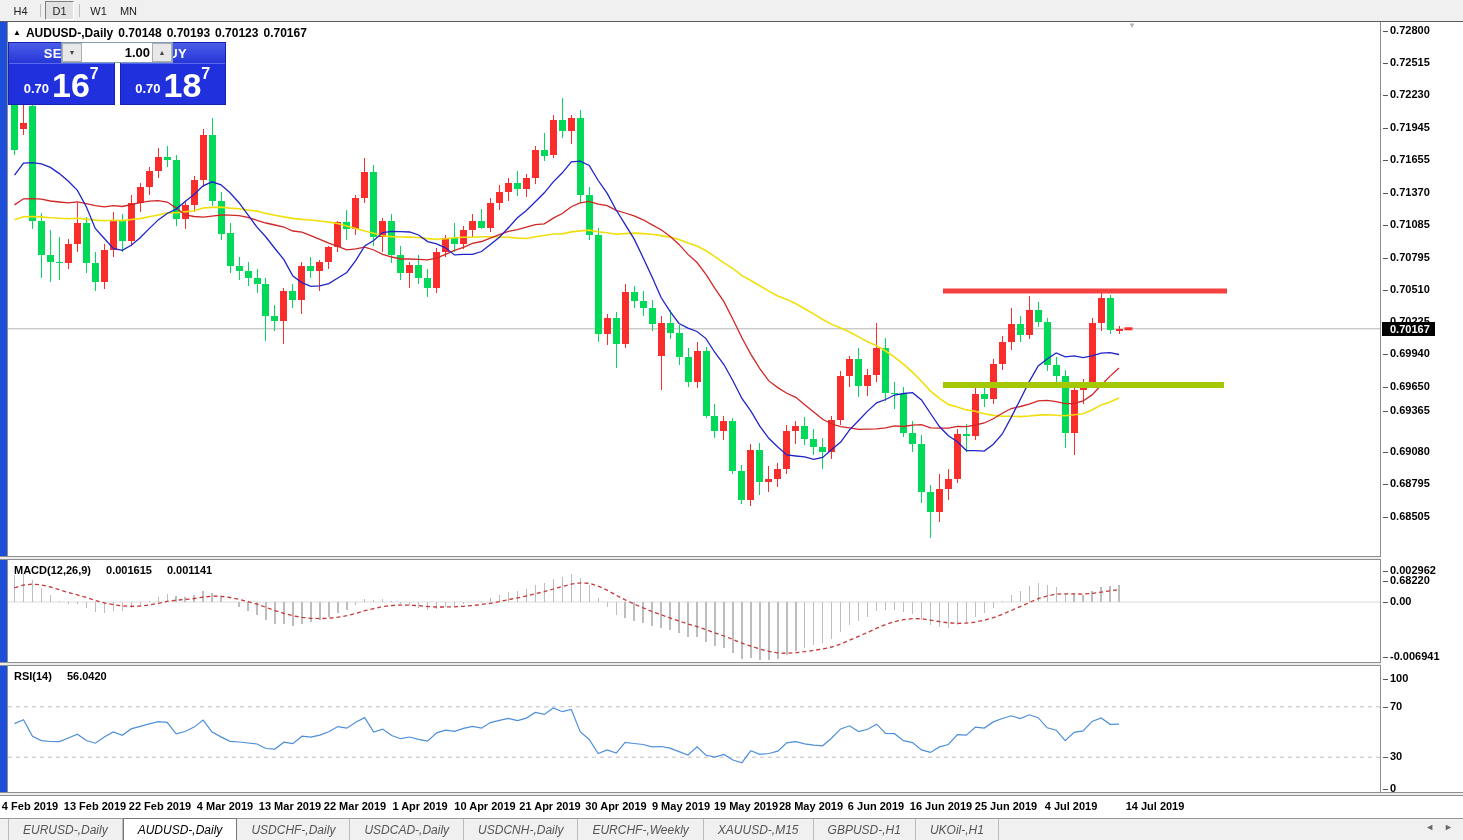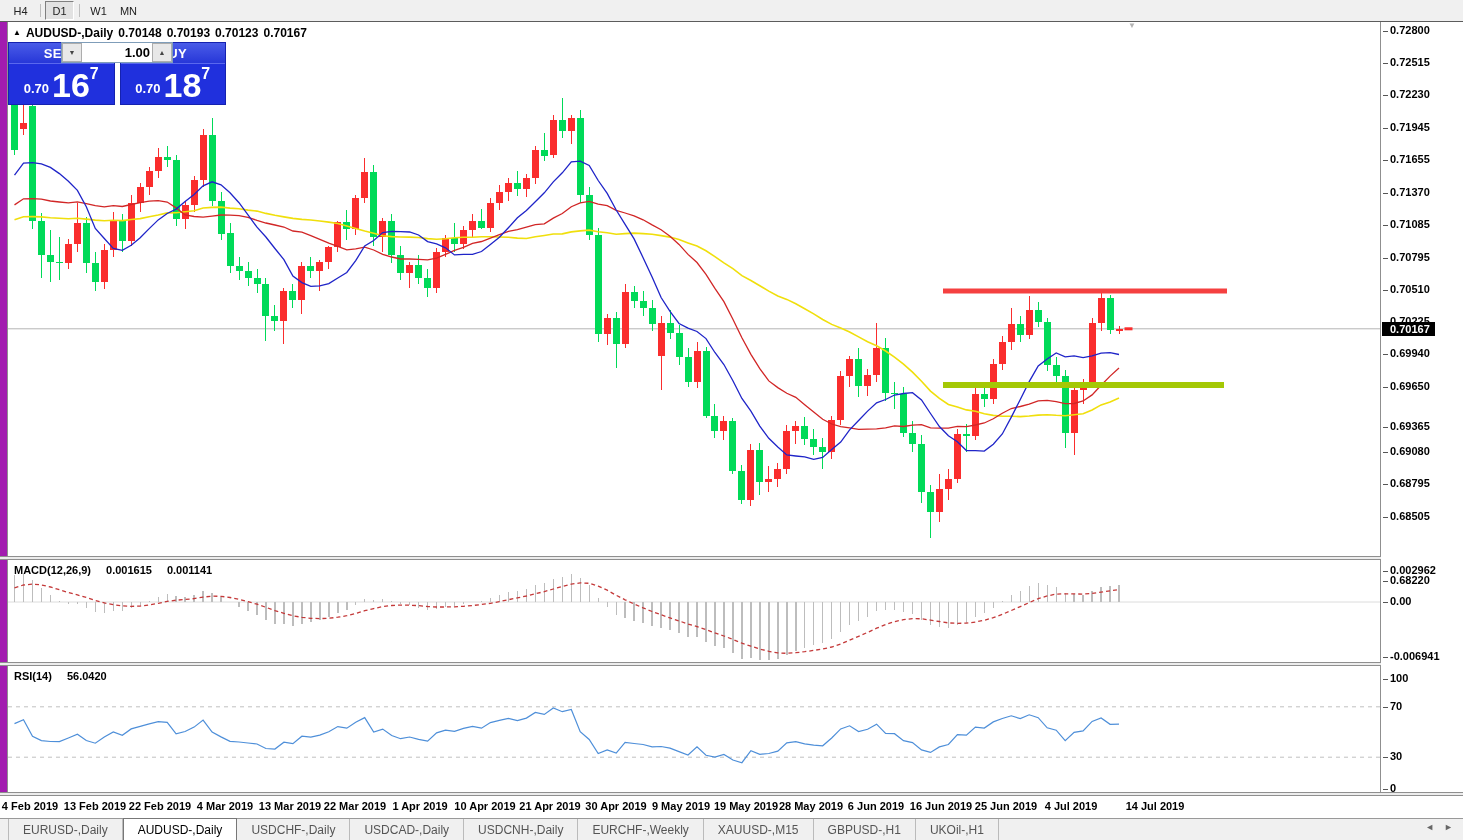--- a/index.html
+++ b/index.html
@@ -1,16 +1,16 @@
 <!DOCTYPE html>
 <html><head>
 <meta charset="utf-8">
 <style>
   html,body{margin:0;padding:0;background:#f0f0f0;}
-  .screen{position:relative;width:1463px;height:840px;background:#a21caf;overflow:hidden;
+  .screen{position:relative;width:1463px;height:840px;background:#1d4ed8;overflow:hidden;
           font-family:"Liberation Sans",sans-serif;-webkit-font-smoothing:antialiased;}
   
   .toolbar{position:absolute;left:0;top:0;width:1463px;height:21px;background:#f0f0f0;
            display:flex;align-items:center;padding-left:6px;box-sizing:border-box;}
   .tf-btn{height:17px;min-width:27px;display:flex;align-items:center;justify-content:center;
           font-size:11px;color:#222;border:1px solid transparent;margin-right:1px;cursor:default;}
   .tf-btn.active{background:#e2e2e2;border-top:1px solid #7f7f7f;border-left:1px solid #7f7f7f;
                  border-bottom:1px solid #fff;border-right:1px solid #fff;}
   .tb-sep{width:1px;height:13px;background:#bdbdbd;margin:0 4px;}
   .win-topline{position:absolute;left:0;top:21px;width:1463px;height:1px;background:#5c5c5c;}
@@ -58,21 +58,21 @@
   .ax-label:before{content:"";position:absolute;left:-7px;top:7px;width:5px;height:1px;background:#555;}
   .price-tag{position:absolute;left:1px;background:#000;color:#fff;font-size:11px;font-weight:700;
              padding:1px 5px 1px 8px;z-index:6;}
   #date-axis{position:absolute;left:0;top:796px;width:1463px;height:22px;background:#fff;}
   .dt-label{position:absolute;top:4px;font-size:11px;font-weight:700;color:#000;
             transform:translateX(-50%);white-space:nowrap;}
   
   .tab-bar{position:absolute;left:0;top:818px;width:1463px;height:22px;background:#f0f0f0;
            border-top:1px solid #999;display:flex;align-items:stretch;padding-left:8px;box-sizing:border-box;}
   .tab{display:flex;align-items:center;padding:0 14px;font-size:12px;color:#555;cursor:pointer;
-       border-right:1px solid #bbb;white-space:nowrap;}
+       border-right:1px solid #bbb;white-space:nowrap;font-style:italic;}
   .tab.first{border-left:1px solid #bbb;}
   .tab.active{background:#fff;color:#000;border:1px solid #777;border-bottom:0;margin-top:-1px;
               position:relative;z-index:2;}
   .tab-scroll{position:absolute;right:10px;top:3px;display:flex;gap:10px;font-size:9px;color:#666;}
   .tab-scroll span{cursor:pointer;}
 </style>
 </head>
 <body>
 
 <div class="screen">
@@ -553,21 +553,21 @@
       <div class="ax-label" style="top: 66px;">0.72230</div>
       <div class="ax-label" style="top: 99px;">0.71945</div>
       <div class="ax-label" style="top: 131px;">0.71655</div>
       <div class="ax-label" style="top: 164px;">0.71370</div>
       <div class="ax-label" style="top: 196px;">0.71085</div>
       <div class="ax-label" style="top: 229px;">0.70795</div>
       <div class="ax-label" style="top: 261px;">0.70510</div>
       <div class="ax-label" style="top: 293px;">0.70225</div>
       <div class="ax-label" style="top: 325px;">0.69940</div>
       <div class="ax-label" style="top: 358px;">0.69650</div>
-      <div class="ax-label" style="top: 398px;">0.69365</div>
+      <div class="ax-label" style="top: 382px;">0.69365</div>
       <div class="ax-label" style="top: 423px;">0.69080</div>
       <div class="ax-label" style="top: 455px;">0.68795</div>
       <div class="ax-label" style="top: 488px;">0.68505</div>
       <div class="ax-label" style="top: 520px; margin-top: 32px;">0.68220</div>
       <div class="price-tag" style="top: 300px;">0.70167</div>
       <div class="ax-label" style="top: 542px;">0.002962</div>
       <div class="ax-label" style="top: 573px;">0.00</div>
       <div class="ax-label" style="top: 628px;">-0.006941</div>
       <div class="ax-label" style="top: 650px;">100</div>
       <div class="ax-label" style="top: 678px;">70</div>

